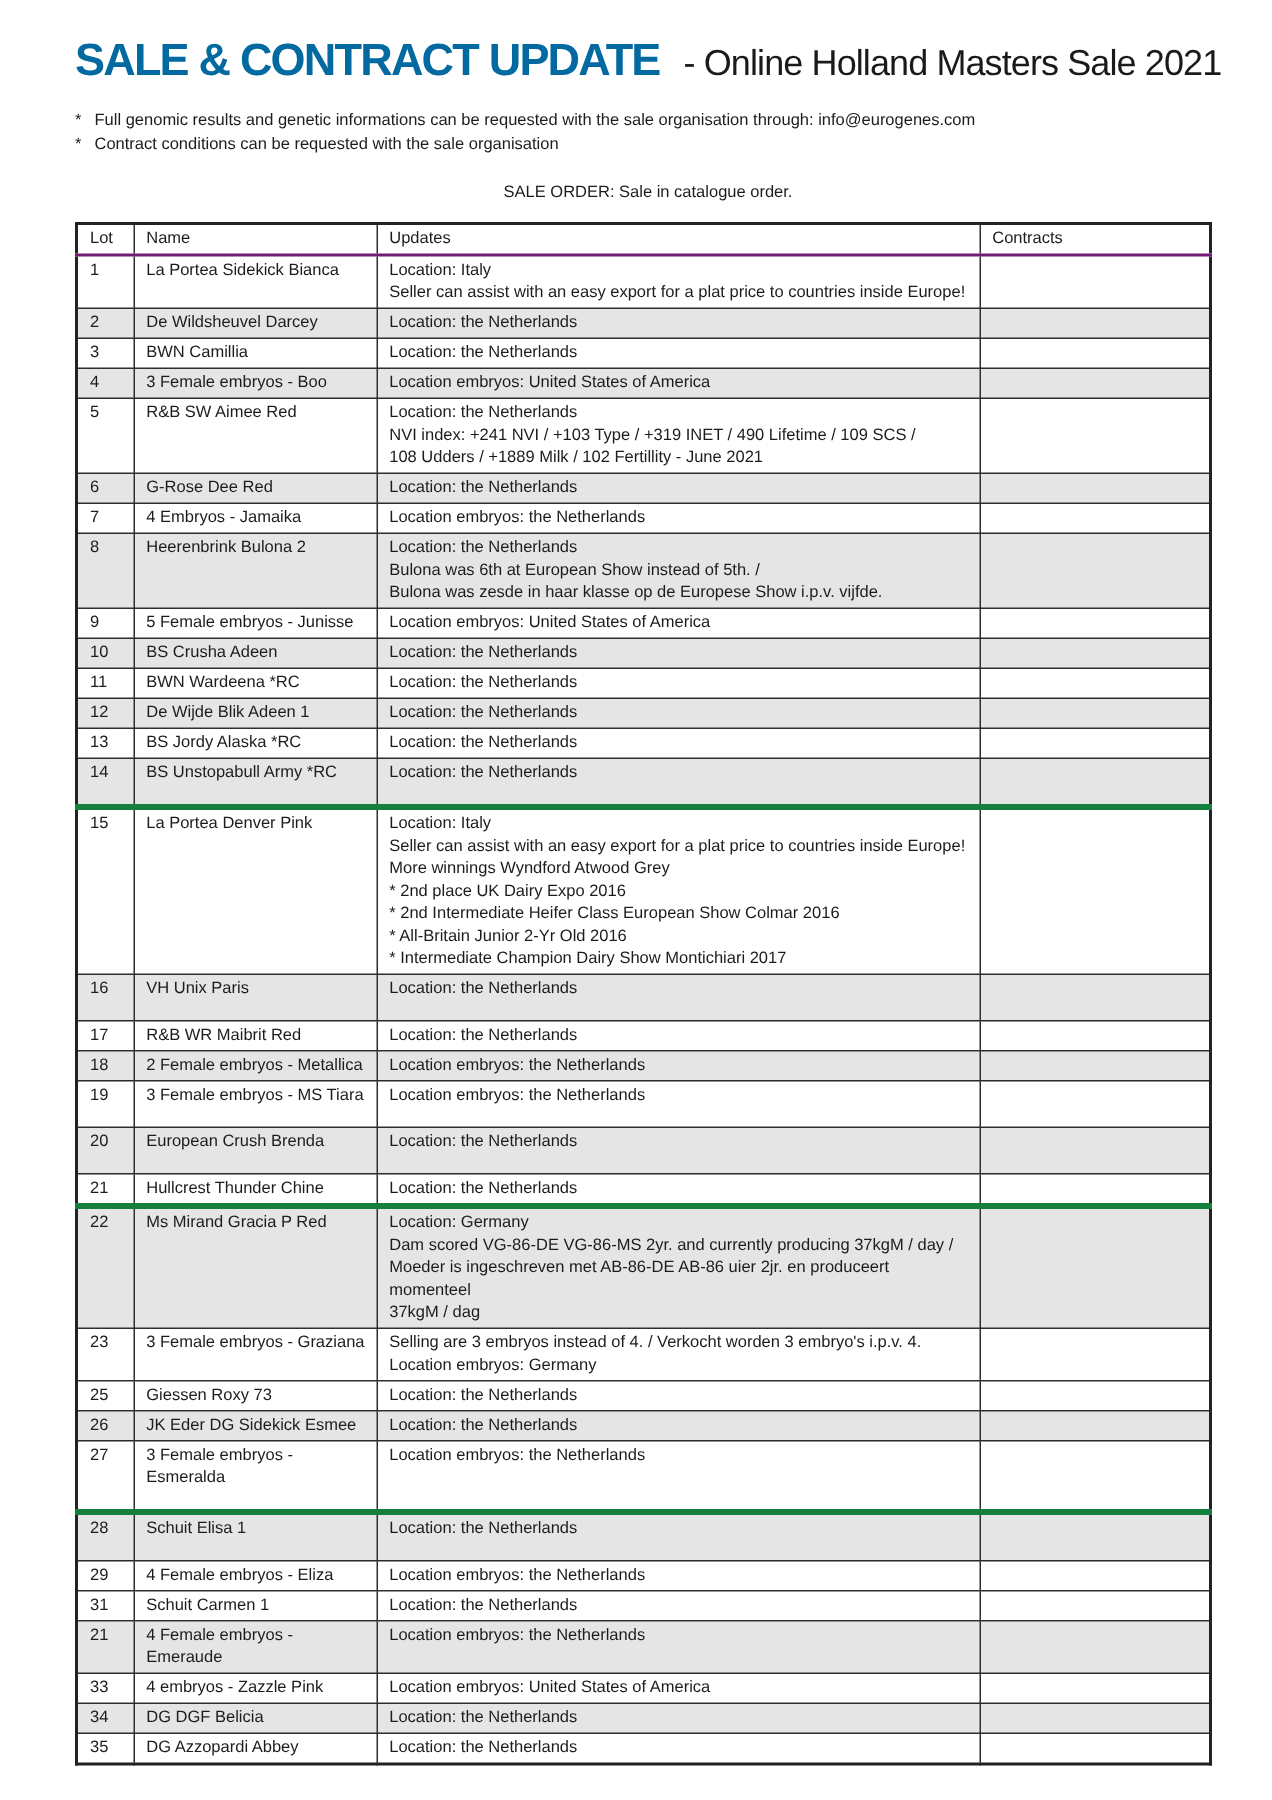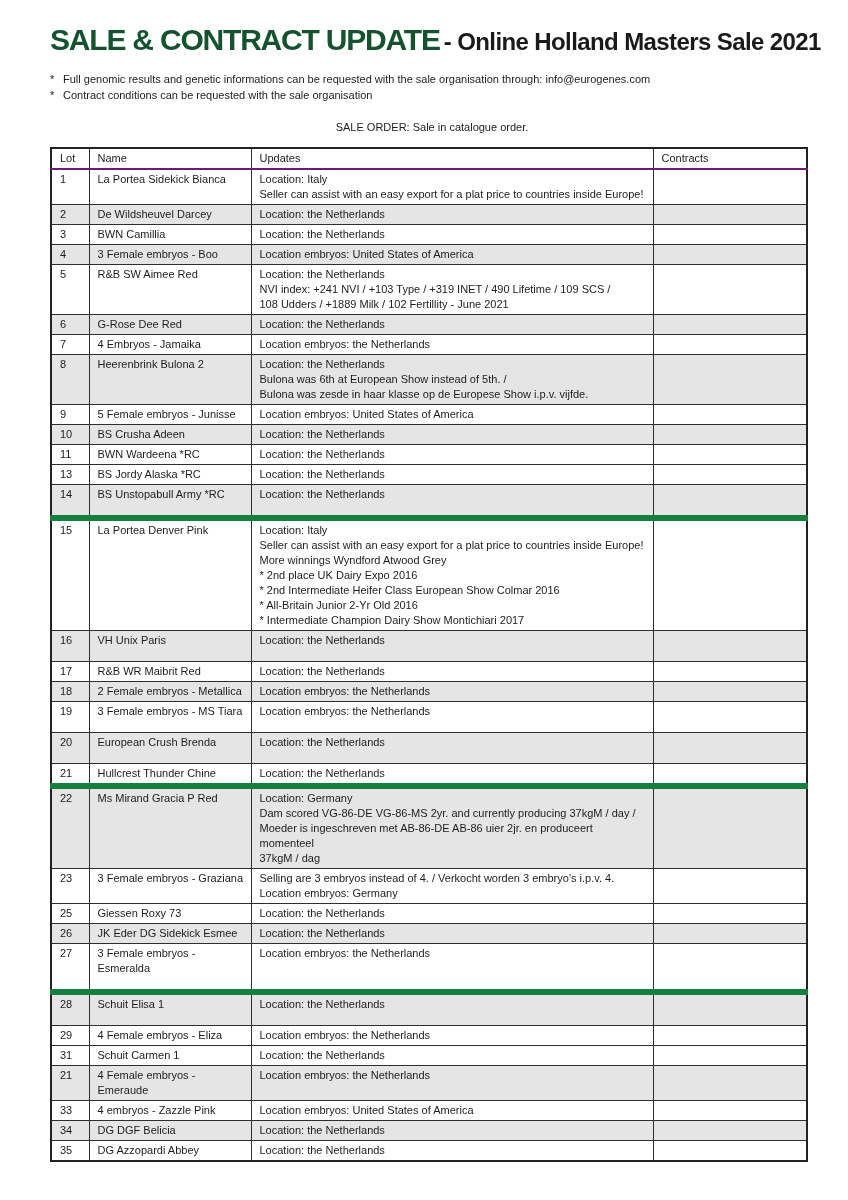--- a/index.html
+++ b/index.html
@@ -9,25 +9,25 @@
     background: #ffffff;
     color: #1c1c1c;
     font-family: "Liberation Sans", sans-serif;
     overflow: hidden;
   }
   .page { padding: 22px 42px 0 50px; }
 
   
   .title { margin: 0; line-height: 34px; white-space: nowrap; }
   .title-main {
-    font-size: 30px; font-weight: 700; letter-spacing: -1.2px; color: #14532d;
+    font-size: 30px; font-weight: 700; letter-spacing: -1.2px; color: #0369a1;
   }
   .title-sub {
-    font-size: 24px; font-weight: 700; letter-spacing: -0.6px; color: #1a1a1a;
-    margin-left: 4px;
+    font-size: 24px; font-weight: 400; letter-spacing: -0.6px; color: #1a1a1a;
+    margin-left: 16px;
   }
   .notes { margin-top: 12px; }
   .note { display: flex; gap: 8px; font-size: 11px; line-height: 16px; margin: 0; }
   .note .marker { width: 5px; }
   .sale-order { font-size: 11px; margin: 18px 0 0 8px; text-align: center; }
 
   
   table.sale-table {
     border-collapse: collapse;
     table-layout: fixed;
@@ -46,21 +46,21 @@
     font-weight: normal;
     text-align: left;
     vertical-align: top;
     padding: 2px 6px 2px 8px;
     line-height: 15px;
   }
   thead th { border-bottom: 2px solid #701a75; height: 18px; }
   tbody td { white-space: pre-line; }
   tr.shaded { background: #e5e5e5; }
   tr.tall td { padding-bottom: 13px; }
-  tr.section-end td { border-bottom: 6px solid #15803d; }
+  tr.section-end td { border-bottom: 4px solid #15803d; }
 </style>
 </head>
 <body>
 
 <div class="page">
 
   <h1 class="title"><span class="title-main">SALE &amp; CONTRACT UPDATE</span><span class="title-sub">- Online Holland Masters Sale  2021</span></h1>
 
   <div class="notes">
     <p class="note">
@@ -155,20 +155,26 @@
           <td>BS Crusha Adeen</td>
           <td>Location: the Netherlands</td>
           <td></td>
         </tr>
         <tr>
           <td>11</td>
           <td>BWN Wardeena *RC</td>
           <td>Location: the Netherlands</td>
           <td></td>
         </tr>
+        <tr class="shaded">
+          <td>12</td>
+          <td>De Wijde Blik Adeen 1</td>
+          <td>Location: the Netherlands</td>
+          <td></td>
+        </tr>
         <tr>
           <td>13</td>
           <td>BS Jordy Alaska *RC</td>
           <td>Location: the Netherlands</td>
           <td></td>
         </tr>
         <tr class="shaded tall section-end">
           <td>14</td>
           <td>BS Unstopabull Army *RC</td>
           <td>Location: the Netherlands</td>

